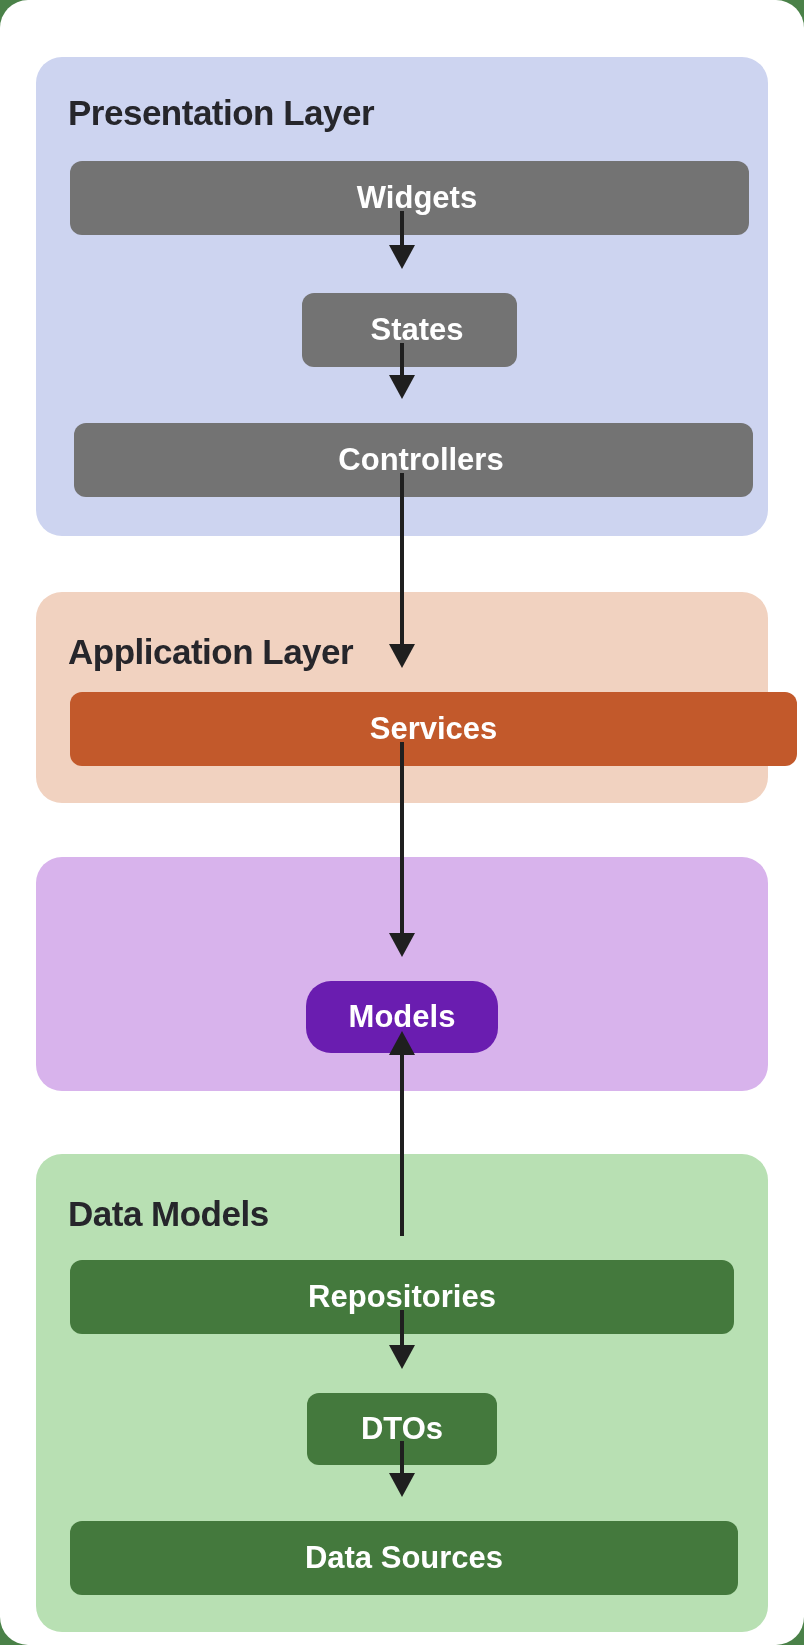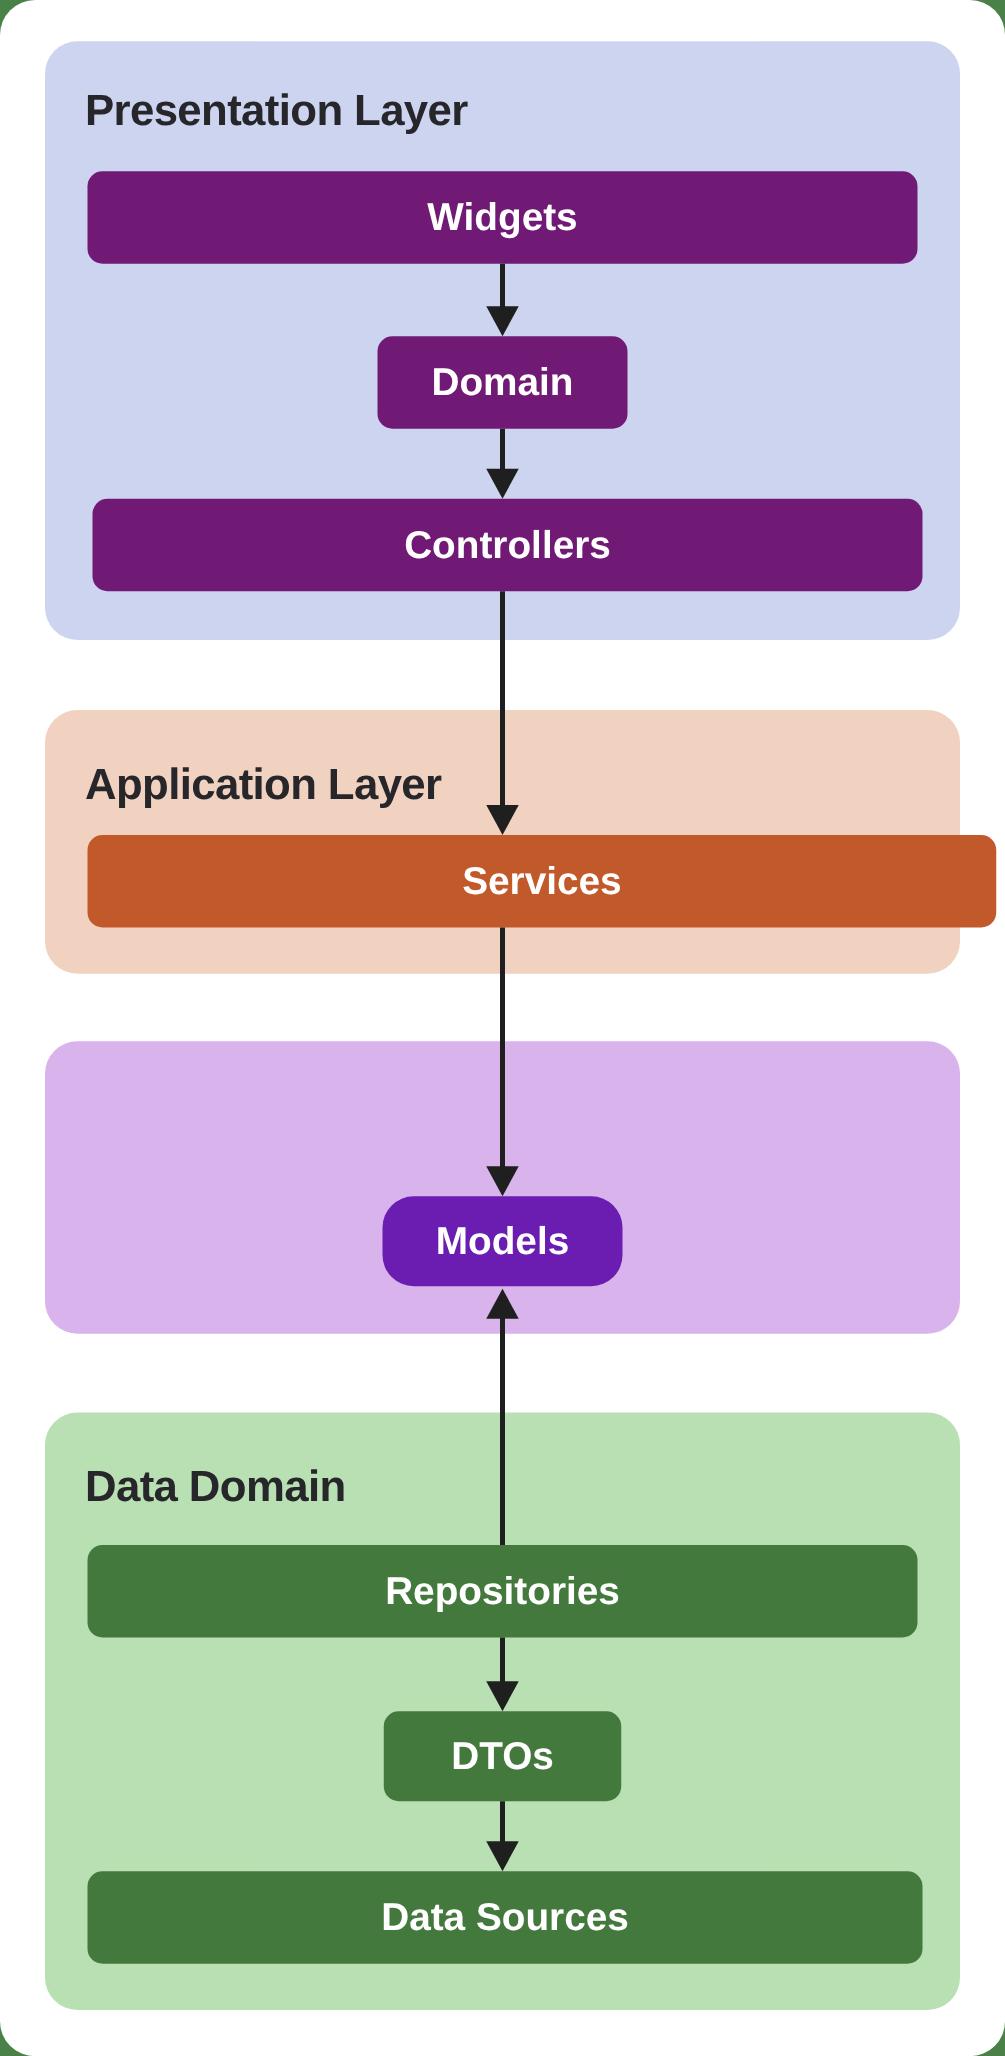--- a/index.html
+++ b/index.html
@@ -3,37 +3,37 @@
 <meta charset="utf-8">
 <style>
   html,body{margin:0;padding:0}
   body{
     width:804px;height:1645px;position:relative;overflow:hidden;
     background:#4a8148;
     font-family:"Liberation Sans",sans-serif;
   }
   .card{position:absolute;inset:0;background:#ffffff;border-radius:28px;}
 
-  .layer{position:absolute;left:36px;width:732px;border-radius:26px;}
+  .layer{position:absolute;left:36px;width:732px;border-radius:26px;margin-top:24px;}
   #layer-presentation{top:33px;height:479px;background:#cdd4f0;}
   #layer-application{top:568px;height:211px;background:#f1d2c0;}
   #layer-domain{top:833px;height:234px;background:#d8b3ec;}
   #layer-data{top:1130px;height:478px;background:#b8e0b3;}
 
   .layer-title{
     position:absolute;left:32px;top:40px;margin:0;
     font-size:35px;font-weight:700;color:#26262b;letter-spacing:-0.5px;
   }
   #layer-presentation .layer-title{top:36px;}
 
   .node{
     position:absolute;display:flex;align-items:center;justify-content:center;
     border-radius:12px;color:#ffffff;font-size:31px;font-weight:700;
   }
-  .node-blue{background:#701a75;}
+  .node-blue{background:#737373;padding-left:15px;}
   .node-orange{background:#c2592b;}
   .node-purple{background:#6a1db0;border-radius:25px;}
   .node-green{background:#44793d;}
 
   #node-widgets{left:34px;top:104px;width:664px;height:74px;}
   #node-states{left:266px;top:236px;width:200px;height:74px;}
   #node-controllers{left:38px;top:366px;width:664px;height:74px;}
   #node-services{left:34px;top:100px;width:727px;height:74px;}
   #node-models{left:270px;top:124px;width:192px;height:72px;}
   #node-repositories{left:34px;top:106px;width:664px;height:74px;}
@@ -63,35 +63,35 @@
   #arrow-dtos-datasources{top:1441px;height:56px;}
 </style>
 </head>
 <body>
 
 <div class="card">
 
   <section class="layer" id="layer-presentation">
     <h2 class="layer-title">Presentation Layer</h2>
     <div class="node node-blue" id="node-widgets">Widgets</div>
-    <div class="node node-blue" id="node-states">Domain</div>
+    <div class="node node-blue" id="node-states">States</div>
     <div class="node node-blue" id="node-controllers">Controllers</div>
   </section>
 
   <section class="layer" id="layer-application">
     <h2 class="layer-title">Application Layer</h2>
     <div class="node node-orange" id="node-services">Services</div>
   </section>
 
   <section class="layer" id="layer-domain">
     <div class="node node-purple" id="node-models">Models</div>
   </section>
 
   <section class="layer" id="layer-data">
-    <h2 class="layer-title">Data Domain</h2>
+    <h2 class="layer-title">Data Models</h2>
     <div class="node node-green" id="node-repositories">Repositories</div>
     <div class="node node-green" id="node-dtos">DTOs</div>
     <div class="node node-green" id="node-datasources">Data Sources</div>
   </section>
 
   <div class="arrow down" id="arrow-widgets-states">
       <span class="shaft"></span>
     </div>
   <div class="arrow down" id="arrow-states-controllers">
       <span class="shaft"></span>

